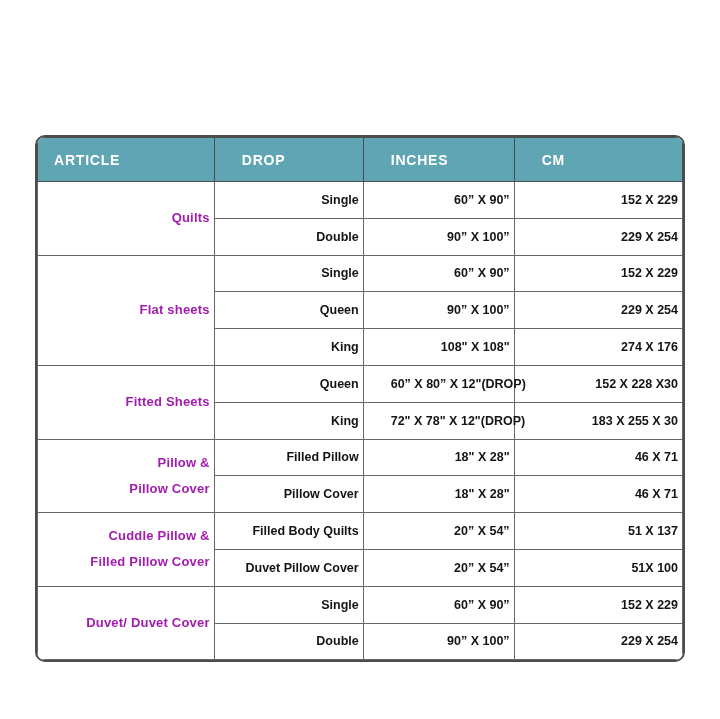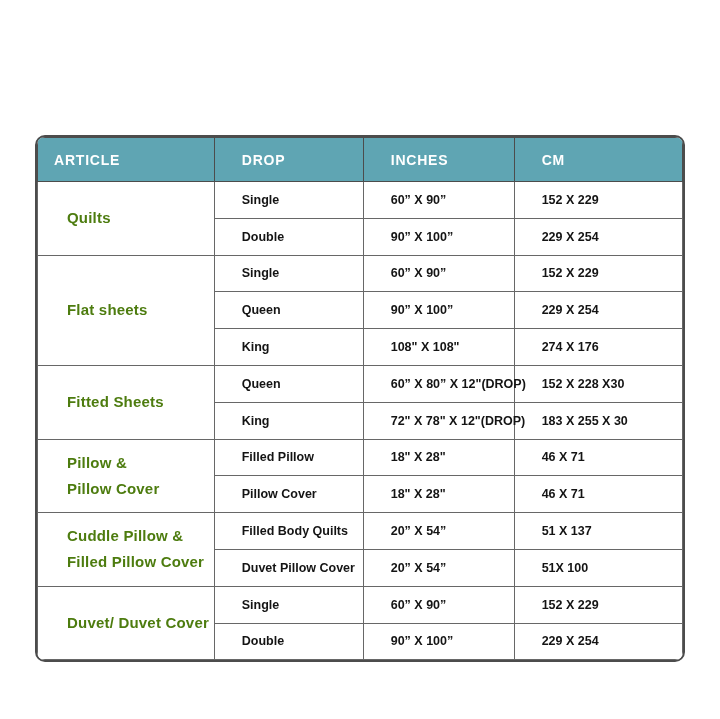--- a/index.html
+++ b/index.html
@@ -54,28 +54,28 @@
   }
   .size-chart th.h-size, .size-chart th.h-inches, .size-chart th.h-cm { padding-left: 27px; }
 
   .size-chart td {
     height: 36.8px;
     border: 1.5px solid #676767;
     font-size: 12.5px;
     font-weight: 600;
     color: #141414;
     padding: 0 4px 0 27px;
-    text-align: left;
+    text-align: right;
     vertical-align: middle;
     background: #fff;
     white-space: nowrap;
   }
   .size-chart td.article {
-    color: #4d7c0f;
-    font-size: 15px;
+    color: #a21caf;
+    font-size: 13px;
     font-weight: bold;
     padding-left: 29px;
     letter-spacing: 0.2px;
   }
   .size-chart td.article div { line-height: 26px; }
 </style>
 </head>
 <body>
 
 <div class="page">

